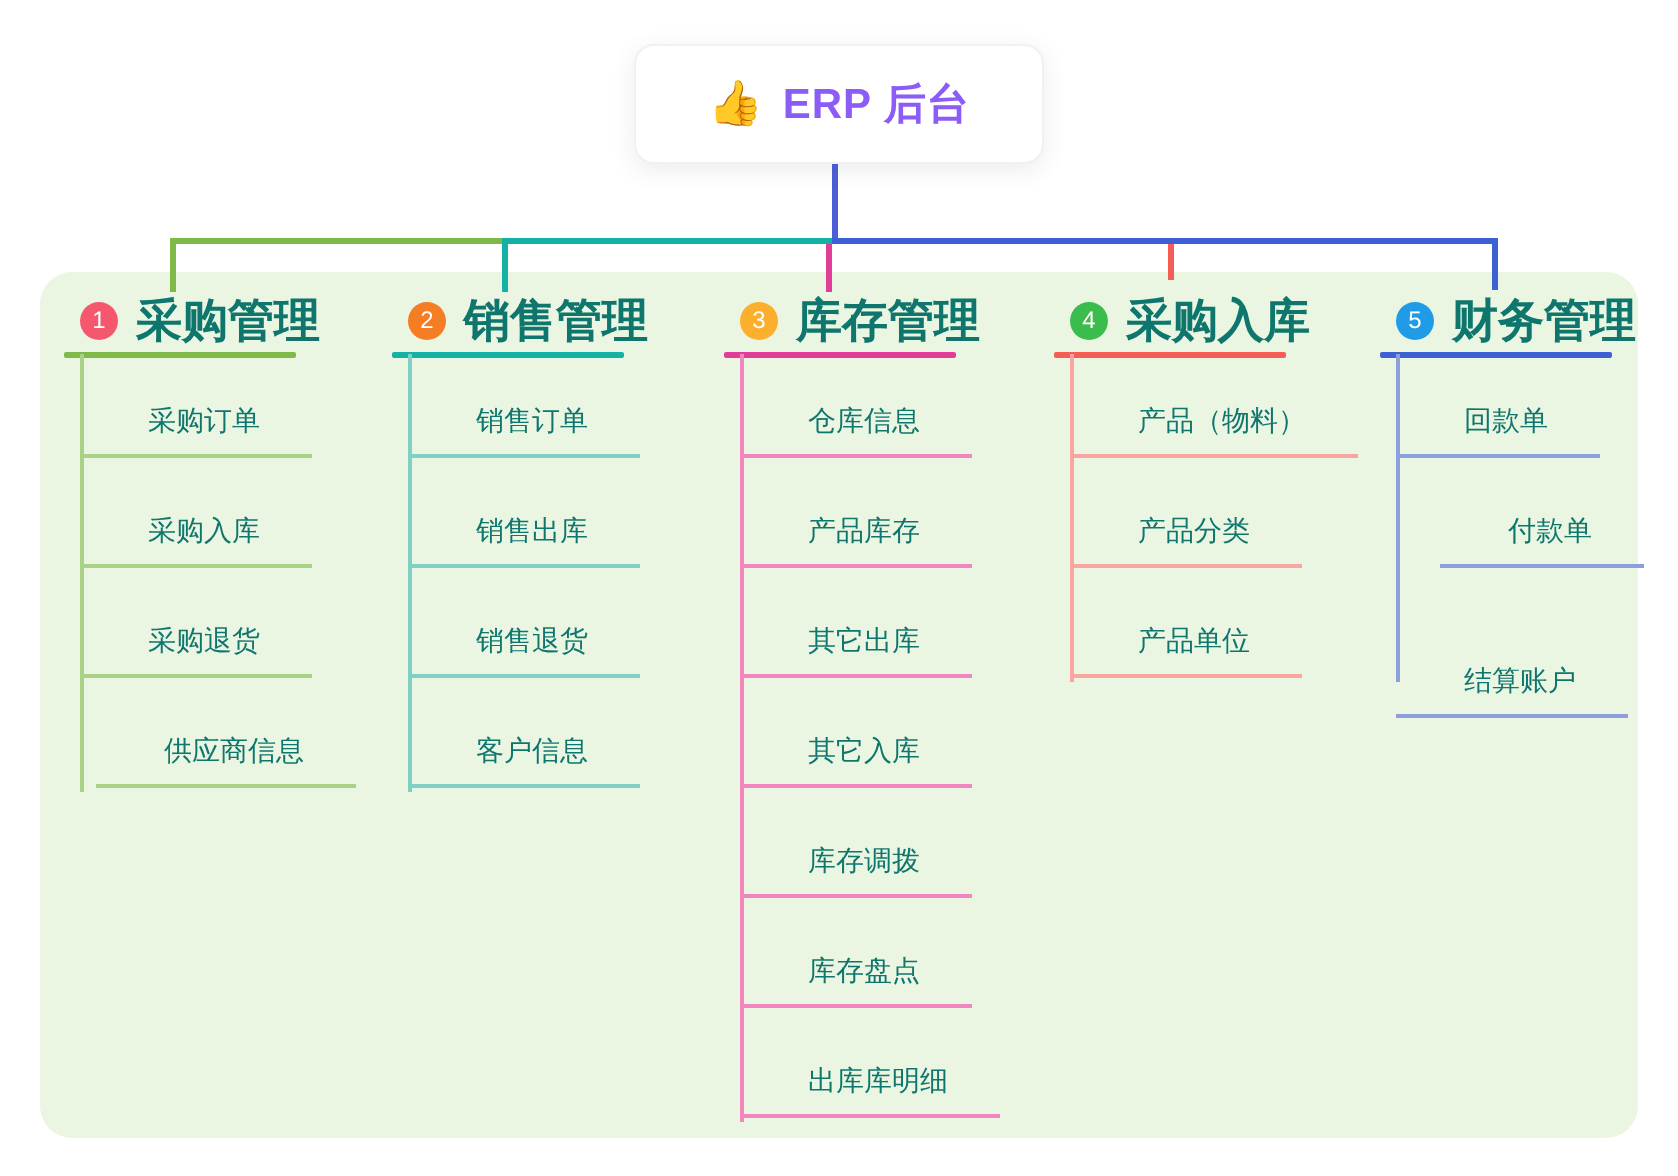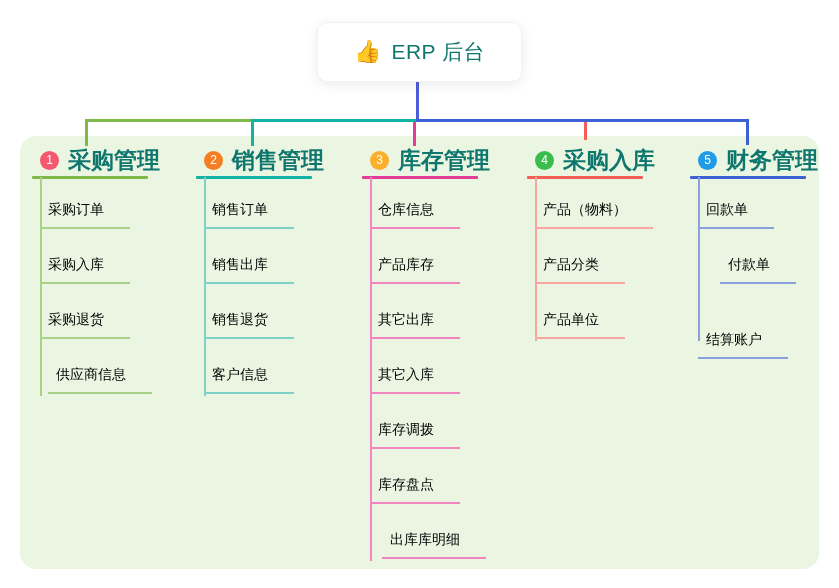--- a/index.html
+++ b/index.html
@@ -13,37 +13,37 @@
     border-radius:16px;
   }
   .root-card{
     position:absolute;left:317px;top:22px;width:205px;height:60px;
     background:#ffffff;border:1px solid #f1f1f3;border-radius:10px;
     box-shadow:0 3px 12px rgba(60,64,84,0.10);
     display:flex;align-items:center;justify-content:center;gap:10px;
     box-sizing:border-box;
   }
   .root-emoji{font-size:22px;line-height:22px;}
-  .root-title{font-size:21px;color:#0f766e;font-weight:400;letter-spacing:0.5px;}
+  .root-title{font-size:21px;color:#8b5cf6;font-weight:700;letter-spacing:0.5px;}
   .seg{position:absolute;}
   .branch-header{
     position:absolute;height:26px;display:flex;align-items:center;gap:9px;
   }
   .badge{
     width:19px;height:19px;border-radius:50%;color:#ffffff;
     font-size:12px;line-height:19px;text-align:center;font-weight:500;
     flex:0 0 auto;
   }
   .branch-title{font-size:23px;color:#0f766e;font-weight:700;white-space:nowrap;}
   .branch-underline{position:absolute;height:3px;border-radius:1px;}
   .spine{position:absolute;width:2px;}
   .child{
     position:absolute;display:inline-block;white-space:nowrap;
-    font-size:14px;line-height:20px;color:#000000;
-    padding:0 26px 7px 8px;border-bottom:2px solid transparent;font-family:Liberation Serif, serif;
+    font-size:14px;line-height:20px;color:#0f766e;
+    padding:0 26px 7px 34px;border-bottom:2px solid transparent;
   }
 </style>
 </head>
 <body>
 
 <div class="stage">
   <div class="panel" id="panel" style="background: rgb(234, 246, 226);"></div>
   <div id="connectors">
       <div class="seg" style="left: 416px; top: 81px; width: 3px; height: 38px; background: rgb(76, 94, 216);"></div>
       <div class="seg" style="left: 85px; top: 119px; width: 169px; height: 3px; background: rgb(127, 185, 74);"></div>
@@ -85,21 +85,21 @@
         <span class="branch-title">库存管理</span>
       </div>
       <div class="branch-underline" style="left: 362px; top: 176px; width: 116px; background: rgb(225, 60, 152);"></div>
       <div class="spine" style="left: 370px; top: 177px; height: 384px; background: rgb(241, 134, 192);"></div>
       <div class="child" style="left: 370px; top: 200px; border-bottom-color: rgb(241, 134, 192);">仓库信息</div>
       <div class="child" style="left: 370px; top: 255px; border-bottom-color: rgb(241, 134, 192); text-align: center;">产品库存</div>
       <div class="child" style="left: 370px; top: 310px; border-bottom-color: rgb(241, 134, 192);">其它出库</div>
       <div class="child" style="left: 370px; top: 365px; border-bottom-color: rgb(241, 134, 192);">其它入库</div>
       <div class="child" style="left: 370px; top: 420px; border-bottom-color: rgb(241, 134, 192);">库存调拨</div>
       <div class="child" style="left: 370px; top: 475px; border-bottom-color: rgb(241, 134, 192);">库存盘点</div>
-      <div class="child" style="left: 382px; top: 530px; border-bottom-color: rgb(241, 134, 192);">出库库明细</div>
+      <div class="child" style="left: 370px; top: 530px; border-bottom-color: rgb(241, 134, 192);">出库库明细</div>
       <div class="branch-header" style="left: 535px; top: 147px;">
         <span class="badge" style="background: rgb(59, 189, 78);">4</span>
         <span class="branch-title">采购入库</span>
       </div>
       <div class="branch-underline" style="left: 527px; top: 176px; width: 116px; background: rgb(246, 93, 87);"></div>
       <div class="spine" style="left: 535px; top: 177px; height: 164px; background: rgb(249, 166, 160);"></div>
       <div class="child" style="left: 535px; top: 200px; border-bottom-color: rgb(249, 166, 160);">产品（物料）</div>
       <div class="child" style="left: 535px; top: 255px; border-bottom-color: rgb(249, 166, 160);">产品分类</div>
       <div class="child" style="left: 535px; top: 310px; border-bottom-color: rgb(249, 166, 160);">产品单位</div>
       <div class="branch-header" style="left: 698px; top: 147px;">

